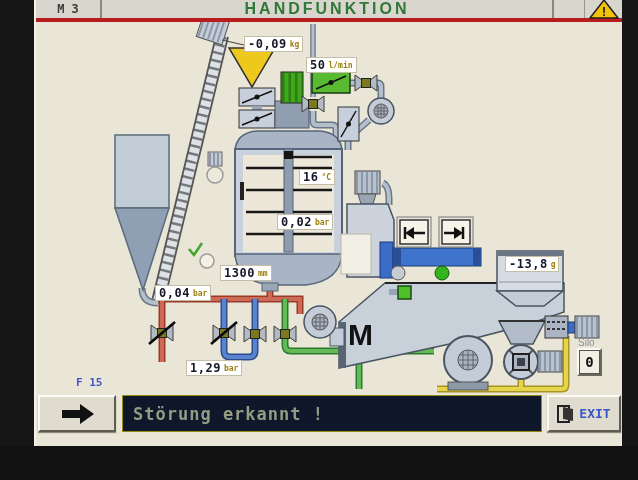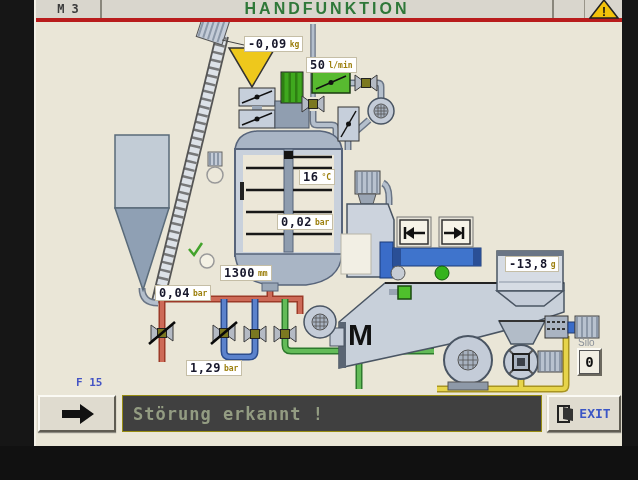--- a/index.html
+++ b/index.html
@@ -29,21 +29,21 @@
         font-family:"DejaVu Sans Mono",monospace;font-weight:bold;font-size:14px;color:#111;box-sizing:border-box;}
   .f15{position:absolute;left:40px;top:376px;z-index:6;color:#4454c4;font-weight:bold;
         font-size:11px;font-family:"DejaVu Sans Mono",monospace;}
   .btn3d{position:absolute;z-index:6;background:#dfdbcf;border:2px solid;
         border-color:#fbfaf4 #5f5c52 #5f5c52 #fbfaf4;box-shadow:0 1px 1px rgba(0,0,0,.4);
         display:flex;align-items:center;justify-content:center;cursor:pointer;box-sizing:border-box;}
   .next-btn{left:2px;top:395px;width:78px;height:37px;}
   .exit-btn{left:511px;top:395px;width:74px;height:37px;gap:5px;}
   .exit-label{color:#3a55c5;font-weight:bold;font-size:13px;font-family:"DejaVu Sans Mono",monospace;}
   .alarm-bar{position:absolute;left:86px;top:395px;width:420px;height:37px;z-index:6;
-        background:#404040;border:1px solid #978c12;box-sizing:border-box;display:flex;align-items:center;
+        background:#0f172a;border:1px solid #978c12;box-sizing:border-box;display:flex;align-items:center;
         padding-left:10px;font-family:"DejaVu Sans Mono",monospace;font-weight:bold;
         font-size:17px;color:#939c82;letter-spacing:1px;}
   .bezel-bottom{position:absolute;left:0;top:446px;width:638px;height:34px;background:#111;z-index:8;}
 </style>
 </head>
 <body>
 
 <div class="screen">
 
   <div class="hmi-header">

